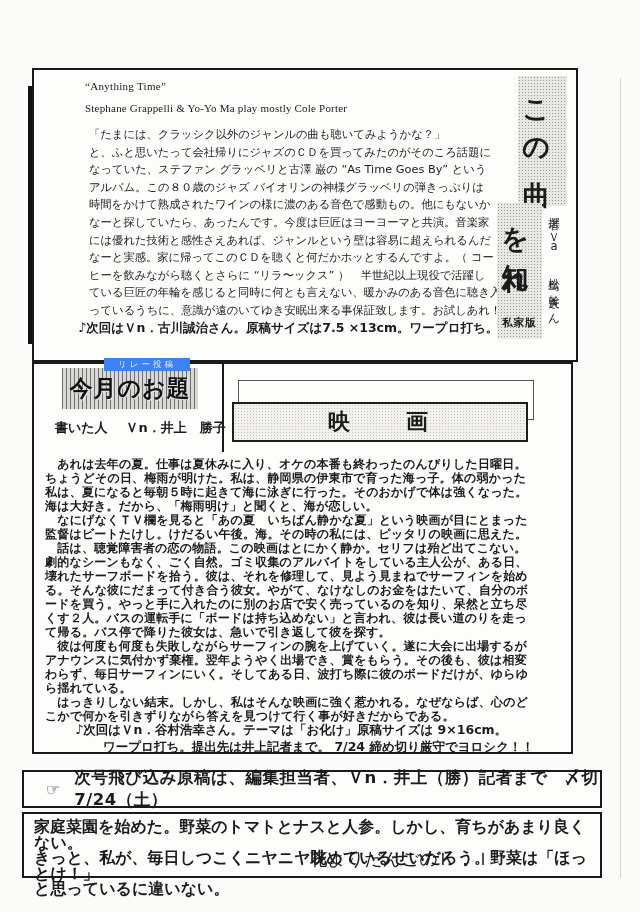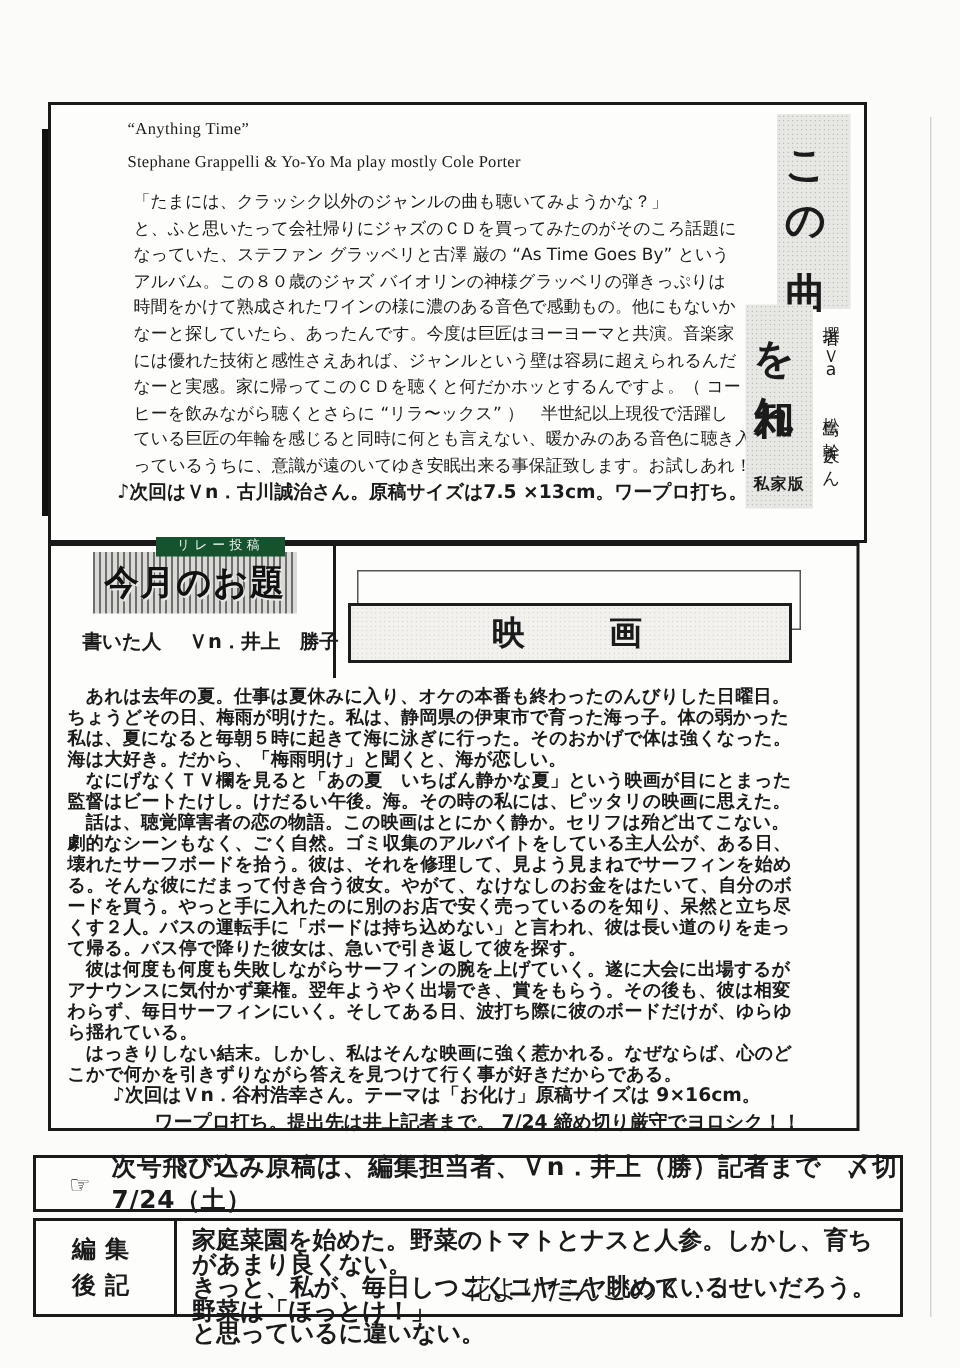--- a/index.html
+++ b/index.html
@@ -39,21 +39,21 @@
   .note-icon{font-size:13px;}
   
   #vt-upper{left:518px;top:76px;width:49px;height:130px;text-align:center;}
   #vt-upper .t{font-size:27px;font-weight:bold;letter-spacing:8px;padding-top:6px;}
   #vt-lower{left:497px;top:203px;width:45px;height:136px;text-align:center;}
   #vt-lower .t{font-size:27px;font-weight:bold;letter-spacing:5px;padding-top:4px;}
   #vt-edition{left:499px;top:316px;width:41px;font-size:10.5px;font-weight:bold;text-align:center;letter-spacing:1px;}
   #vt-selector{left:546px;top:208px;height:150px;font-size:11.5px;letter-spacing:2px;}
   
   #main-box{left:32px;top:362px;width:541px;height:392px;}
-  #theme-badge{left:104px;top:358px;width:86px;height:13px;background:#14532d;color:#f2f2f2;
+  #theme-badge{left:104px;top:358px;width:86px;height:13px;background:#3b82f6;color:#f2f2f2;
     font-size:8.5px;line-height:13px;text-align:center;letter-spacing:3px;z-index:3;}
   #theme-box{left:62px;top:368px;width:136px;height:41px;z-index:2;display:flex;align-items:center;justify-content:center;}
   #theme-box .t{font-size:23px;font-weight:bold;letter-spacing:1px;color:#111;text-shadow:1px 1px 0 #e8e8e8;}
   #theme-divider{left:222px;top:362px;width:2px;height:90px;background:#1a1a1a;}
   #eiga-shadow{left:238px;top:380px;width:296px;height:40px;border:1px solid #555;box-sizing:border-box;}
   #eiga-box{left:232px;top:374px;width:296px;height:40px;border:2px solid #1d1d1d;box-sizing:border-box;
     display:flex;align-items:center;justify-content:center;}
   #eiga-box .t{font-size:22px;font-weight:bold;letter-spacing:4px;}
   #writer-row{left:55px;top:419px;display:flex;gap:18px;font-size:13px;font-weight:bold;}
   #essay-body{left:45px;top:457px;width:522px;font-size:12px;font-weight:600;line-height:14px;letter-spacing:.2px;}
@@ -141,21 +141,19 @@
   <div class="l1"><span class="note-icon">♪</span><span>次回はＶn．谷村浩幸さん。テーマは「お化け」原稿サイズは 9×16cm。</span></div>
   <div class="l2">ワープロ打ち。提出先は井上記者まで。 7/24 締め切り厳守でヨロシク！！</div>
 </div>
 
 <div class="abs box" id="notice-box">
   <span id="notice-mark">☞</span>
   <span id="notice-text">次号飛び込み原稿は、編集担当者、Ｖn．井上（勝）記者まで　〆切　7/24（土）</span>
 </div>
 
 <div class="abs box" id="post-box">
-  <div class="pre" id="post-label">編集
-後記</div>
   <div id="post-body-wrap">
     <div class="pre" id="post-body">家庭菜園を始めた。野菜のトマトとナスと人参。しかし、育ちがあまり良くない。
 きっと、私が、毎日しつこくニヤニヤ眺めているせいだろう。野菜は「ほっとけ！」
 と思っているに違いない。</div>
     <div id="post-signature">花よりだんごのＫ．Ｉ</div>
   </div>
 </div>
 
 </body></html>

